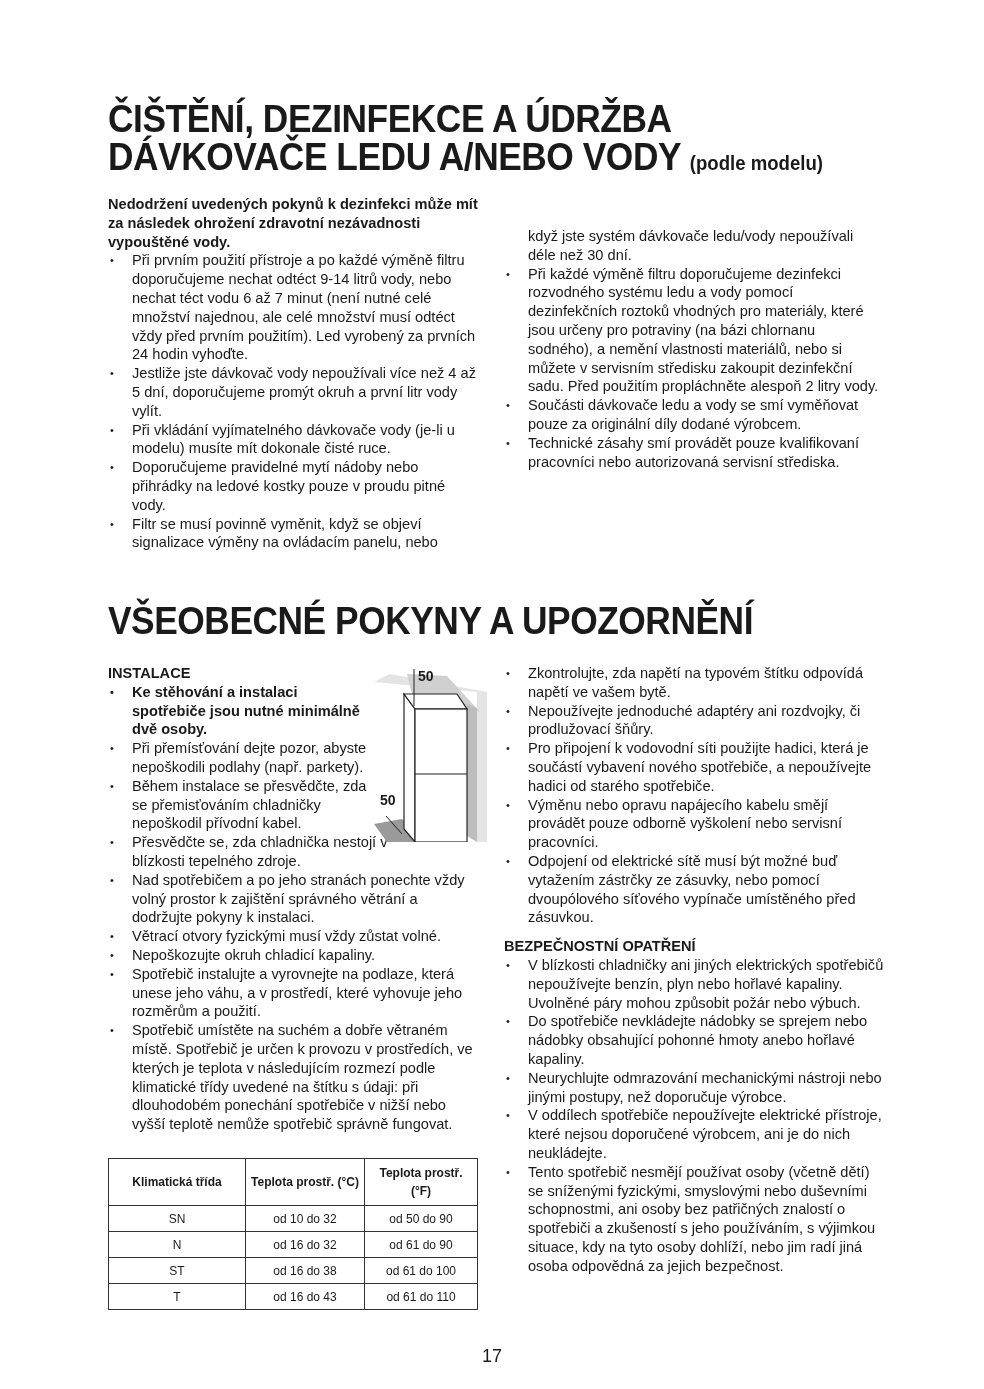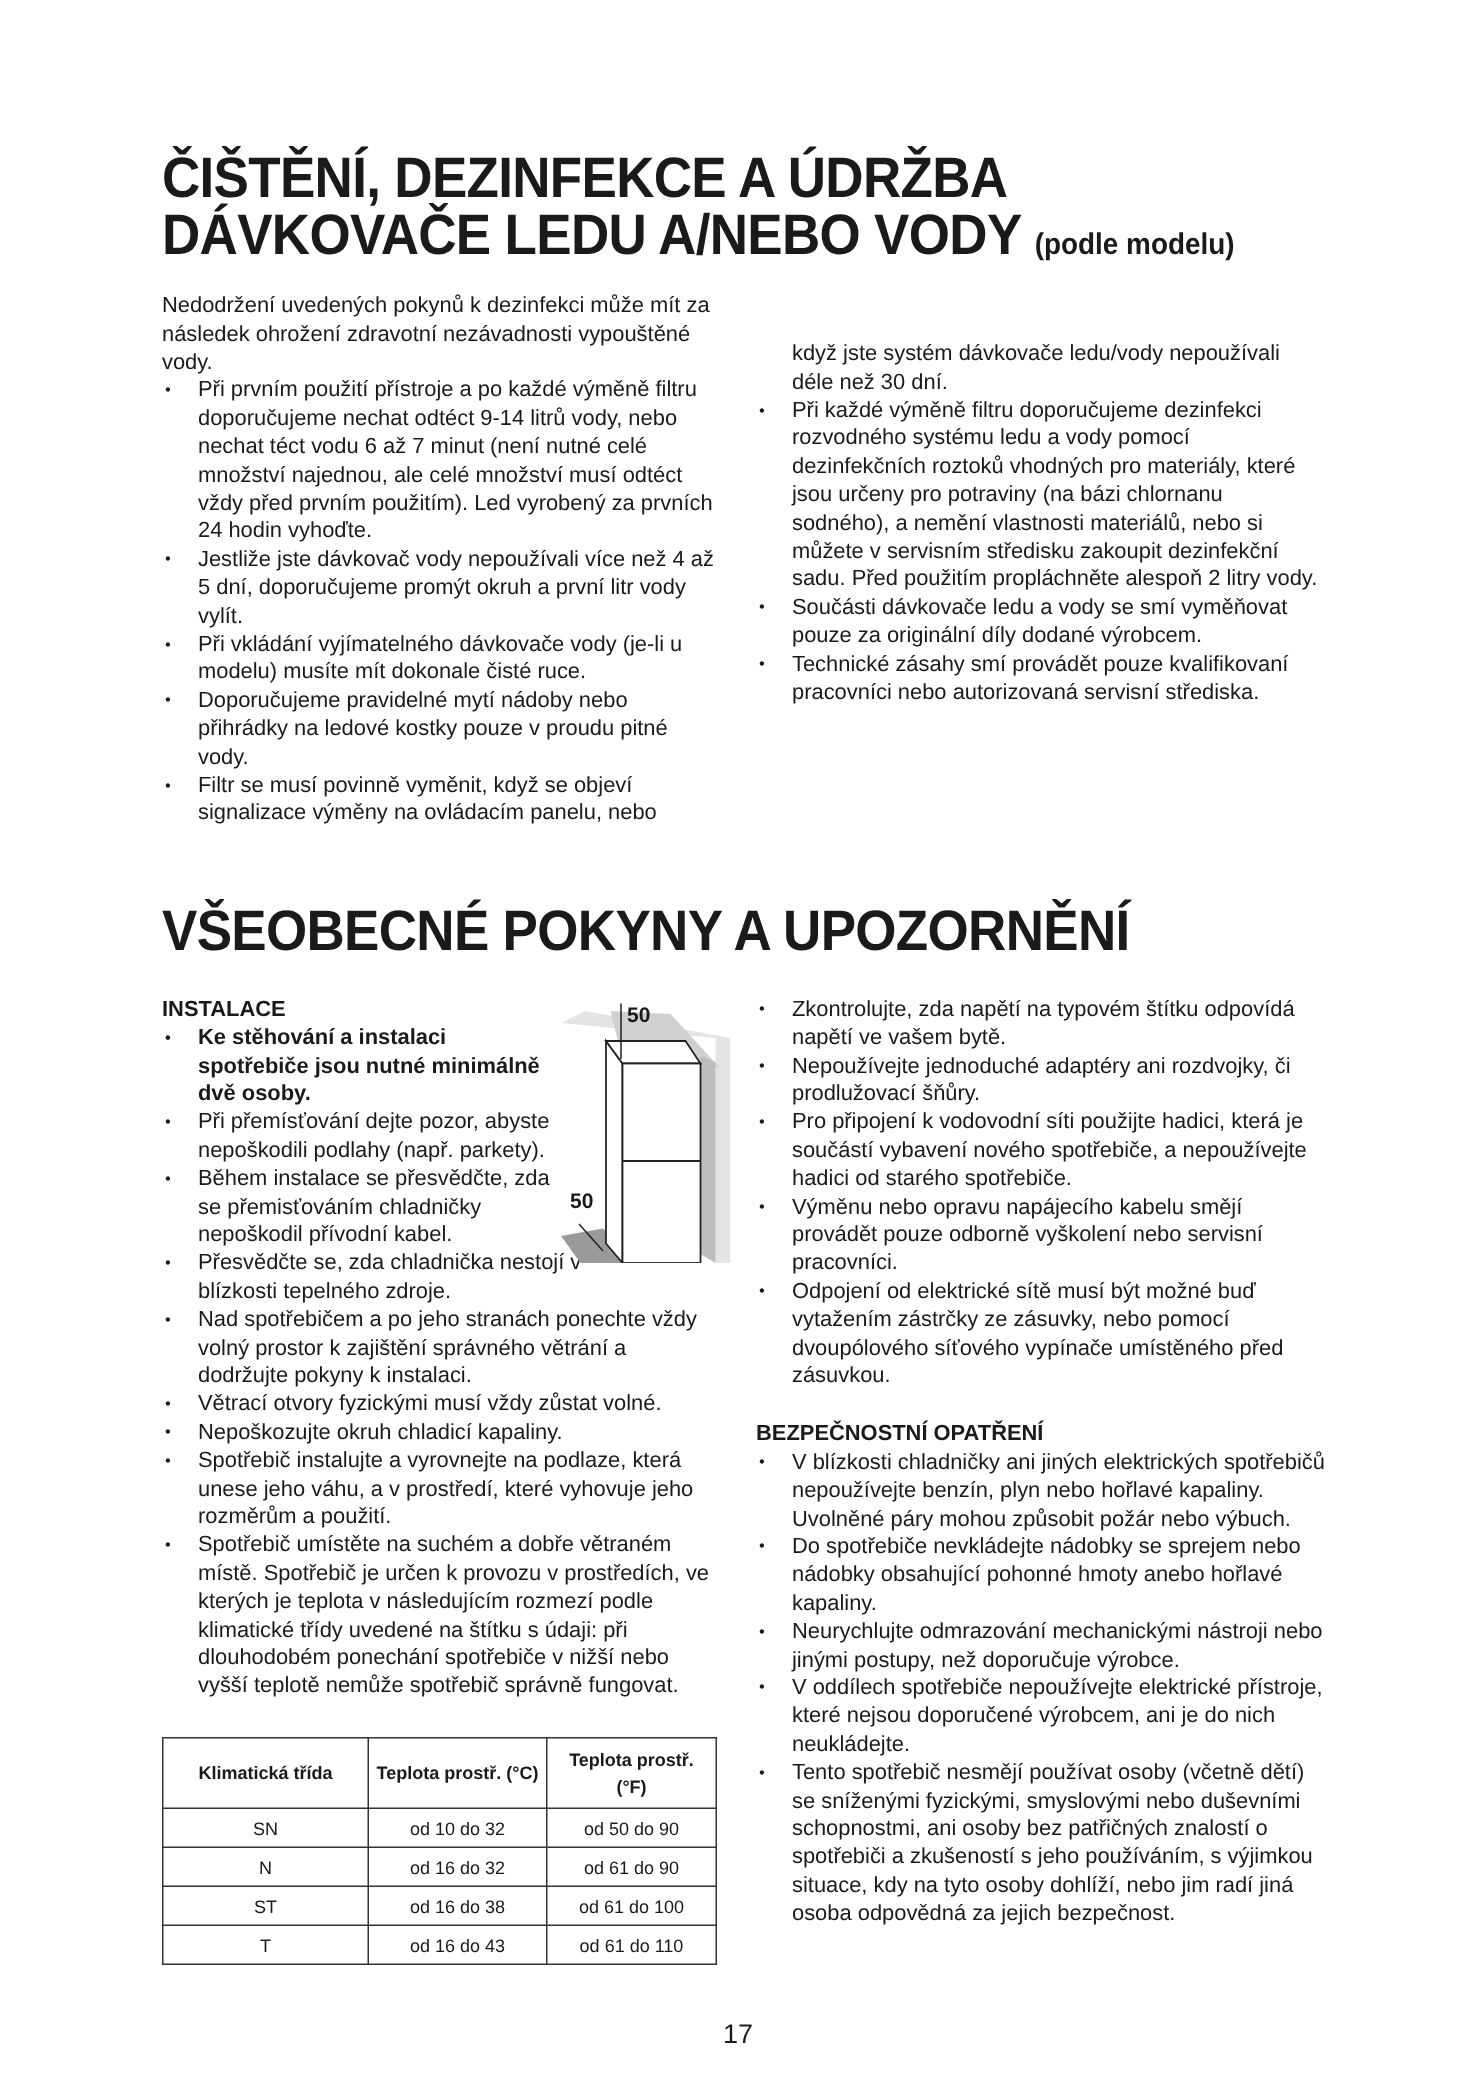--- a/index.html
+++ b/index.html
@@ -2,21 +2,21 @@
 <html><head>
 <meta charset="utf-8">
 <style>
   html, body { margin: 0; padding: 0; background: #ffffff; }
   body { width: 984px; height: 1389px; position: relative; overflow: hidden;
          font-family: "Liberation Sans", sans-serif; color: #1a1a1a; }
   .h1 { position: absolute; left: 108px; font-weight: bold; font-size: 38px;
         line-height: 38px; letter-spacing: -0.5px; transform: scaleX(0.93); transform-origin: left top; white-space: nowrap; }
   .h1 .sub { font-size: 20px; letter-spacing: 0; }
   .col { position: absolute; font-size: 14.6px; line-height: 18.8px; }
-  .lead { font-weight: normal; }
+  .lead { font-weight: bold; }
   ul { list-style: none; margin: 0; padding: 0; }
   li { position: relative; padding-left: 24px; }
   li::before { content: "\2022"; position: absolute; left: 2px; top: 0; font-size: 11px; }
   li.cont::before { content: ""; }
   .subhead { font-weight: bold; font-size: 14.6px; }
   table.clim { position: absolute; left: 108px; top: 1158px; width: 370px; border-collapse: collapse;
                font-size: 12px; }
   table.clim th, table.clim td { border: 1px solid #333; text-align: center; padding: 2px 4px; }
   table.clim th { font-weight: bold; height: 42px; line-height: 18px; }
   table.clim td { height: 21px; }
@@ -121,21 +121,21 @@
 </table>
 
 <div class="col" style="left:504px; top:664px; width:380px;">
   <ul>
     <li>Zkontrolujte, zda napětí na typovém štítku odpovídá napětí ve vašem bytě.</li>
     <li>Nepoužívejte jednoduché adaptéry ani rozdvojky, či prodlužovací šňůry.</li>
     <li>Pro připojení k vodovodní síti použijte hadici, která je součástí vybavení nového spotřebiče, a nepoužívejte hadici od starého spotřebiče.</li>
     <li>Výměnu nebo opravu napájecího kabelu smějí provádět pouze odborně vyškolení nebo servisní pracovníci.</li>
     <li>Odpojení od elektrické sítě musí být možné buď vytažením zástrčky ze zásuvky, nebo pomocí dvoupólového síťového vypínače umístěného před zásuvkou.</li>
   </ul>
-  <div class="subhead" style="margin-top:20px;">BEZPEČNOSTNÍ OPATŘENÍ</div>
+  <div class="subhead" style="margin-top:10px;">BEZPEČNOSTNÍ OPATŘENÍ</div>
   <ul>
     <li>V blízkosti chladničky ani jiných elektrických spotřebičů nepoužívejte benzín, plyn nebo hořlavé kapaliny. Uvolněné páry mohou způsobit požár nebo výbuch.</li>
     <li>Do spotřebiče nevkládejte nádobky se sprejem nebo nádobky obsahující pohonné hmoty anebo hořlavé kapaliny.</li>
     <li>Neurychlujte odmrazování mechanickými nástroji nebo jinými postupy, než doporučuje výrobce.</li>
     <li>V oddílech spotřebiče nepoužívejte elektrické přístroje, které nejsou doporučené výrobcem, ani je do nich neukládejte.</li>
     <li>Tento spotřebič nesmějí používat osoby (včetně dětí) se sníženými fyzickými, smyslovými nebo duševními schopnostmi, ani osoby bez patřičných znalostí o spotřebiči a zkušeností s jeho používáním, s výjimkou situace, kdy na tyto osoby dohlíží, nebo jim radí jiná osoba odpovědná za jejich bezpečnost.</li>
   </ul>
 </div>
 
 <div class="pagenum">17</div>

